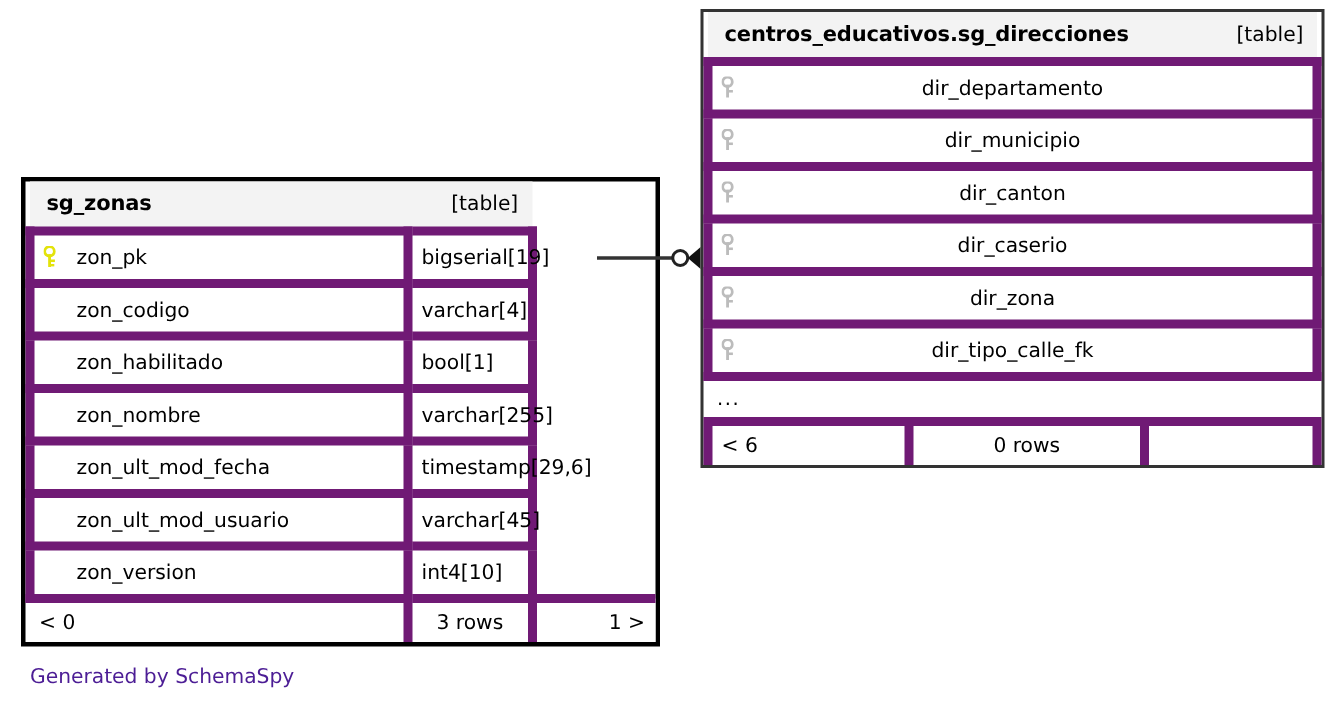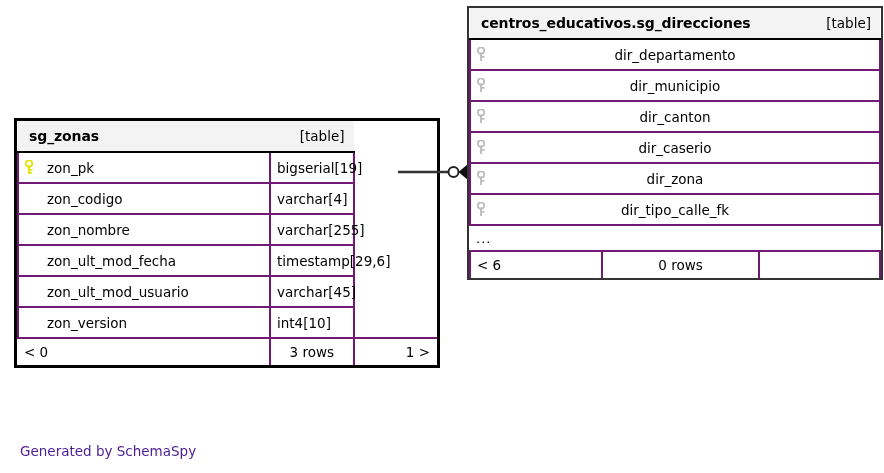--- a/index.html
+++ b/index.html
@@ -23,21 +23,21 @@
   }
   .table-box.thick { border: 3px solid #000000; }
   .table-box.thin  { border: 2px solid #333333; }
 
   .tbl {
     border-collapse: collapse;
     width: 100%;
     table-layout: fixed;
   }
   .tbl td {
-    border: 2px solid #701a75;
+    border: 6px solid #701a75;
     padding: 0;
     height: 29px;
     font-size: 13.5px;
     color: #000000;
     vertical-align: middle;
     background: #ffffff;
   }
 
   
   .tbl tr.hdr td {
@@ -174,20 +174,33 @@
       <tr>
         <td>
             <div class="col-cell">
               <span class="key-slot"></span>
               <span class="col-name">zon_codigo</span>
             </div>
           </td>
         <td>
             <div class="col-cell">
               <span class="col-type">varchar[4]</span>
+            </div>
+          </td>
+      </tr>
+      <tr>
+        <td>
+            <div class="col-cell">
+              <span class="key-slot"></span>
+              <span class="col-name">zon_habilitado</span>
+            </div>
+          </td>
+        <td>
+            <div class="col-cell">
+              <span class="col-type">bool[1]</span>
             </div>
           </td>
       </tr>
       <tr>
         <td>
             <div class="col-cell">
               <span class="key-slot"></span>
               <span class="col-name">zon_nombre</span>
             </div>
           </td>

